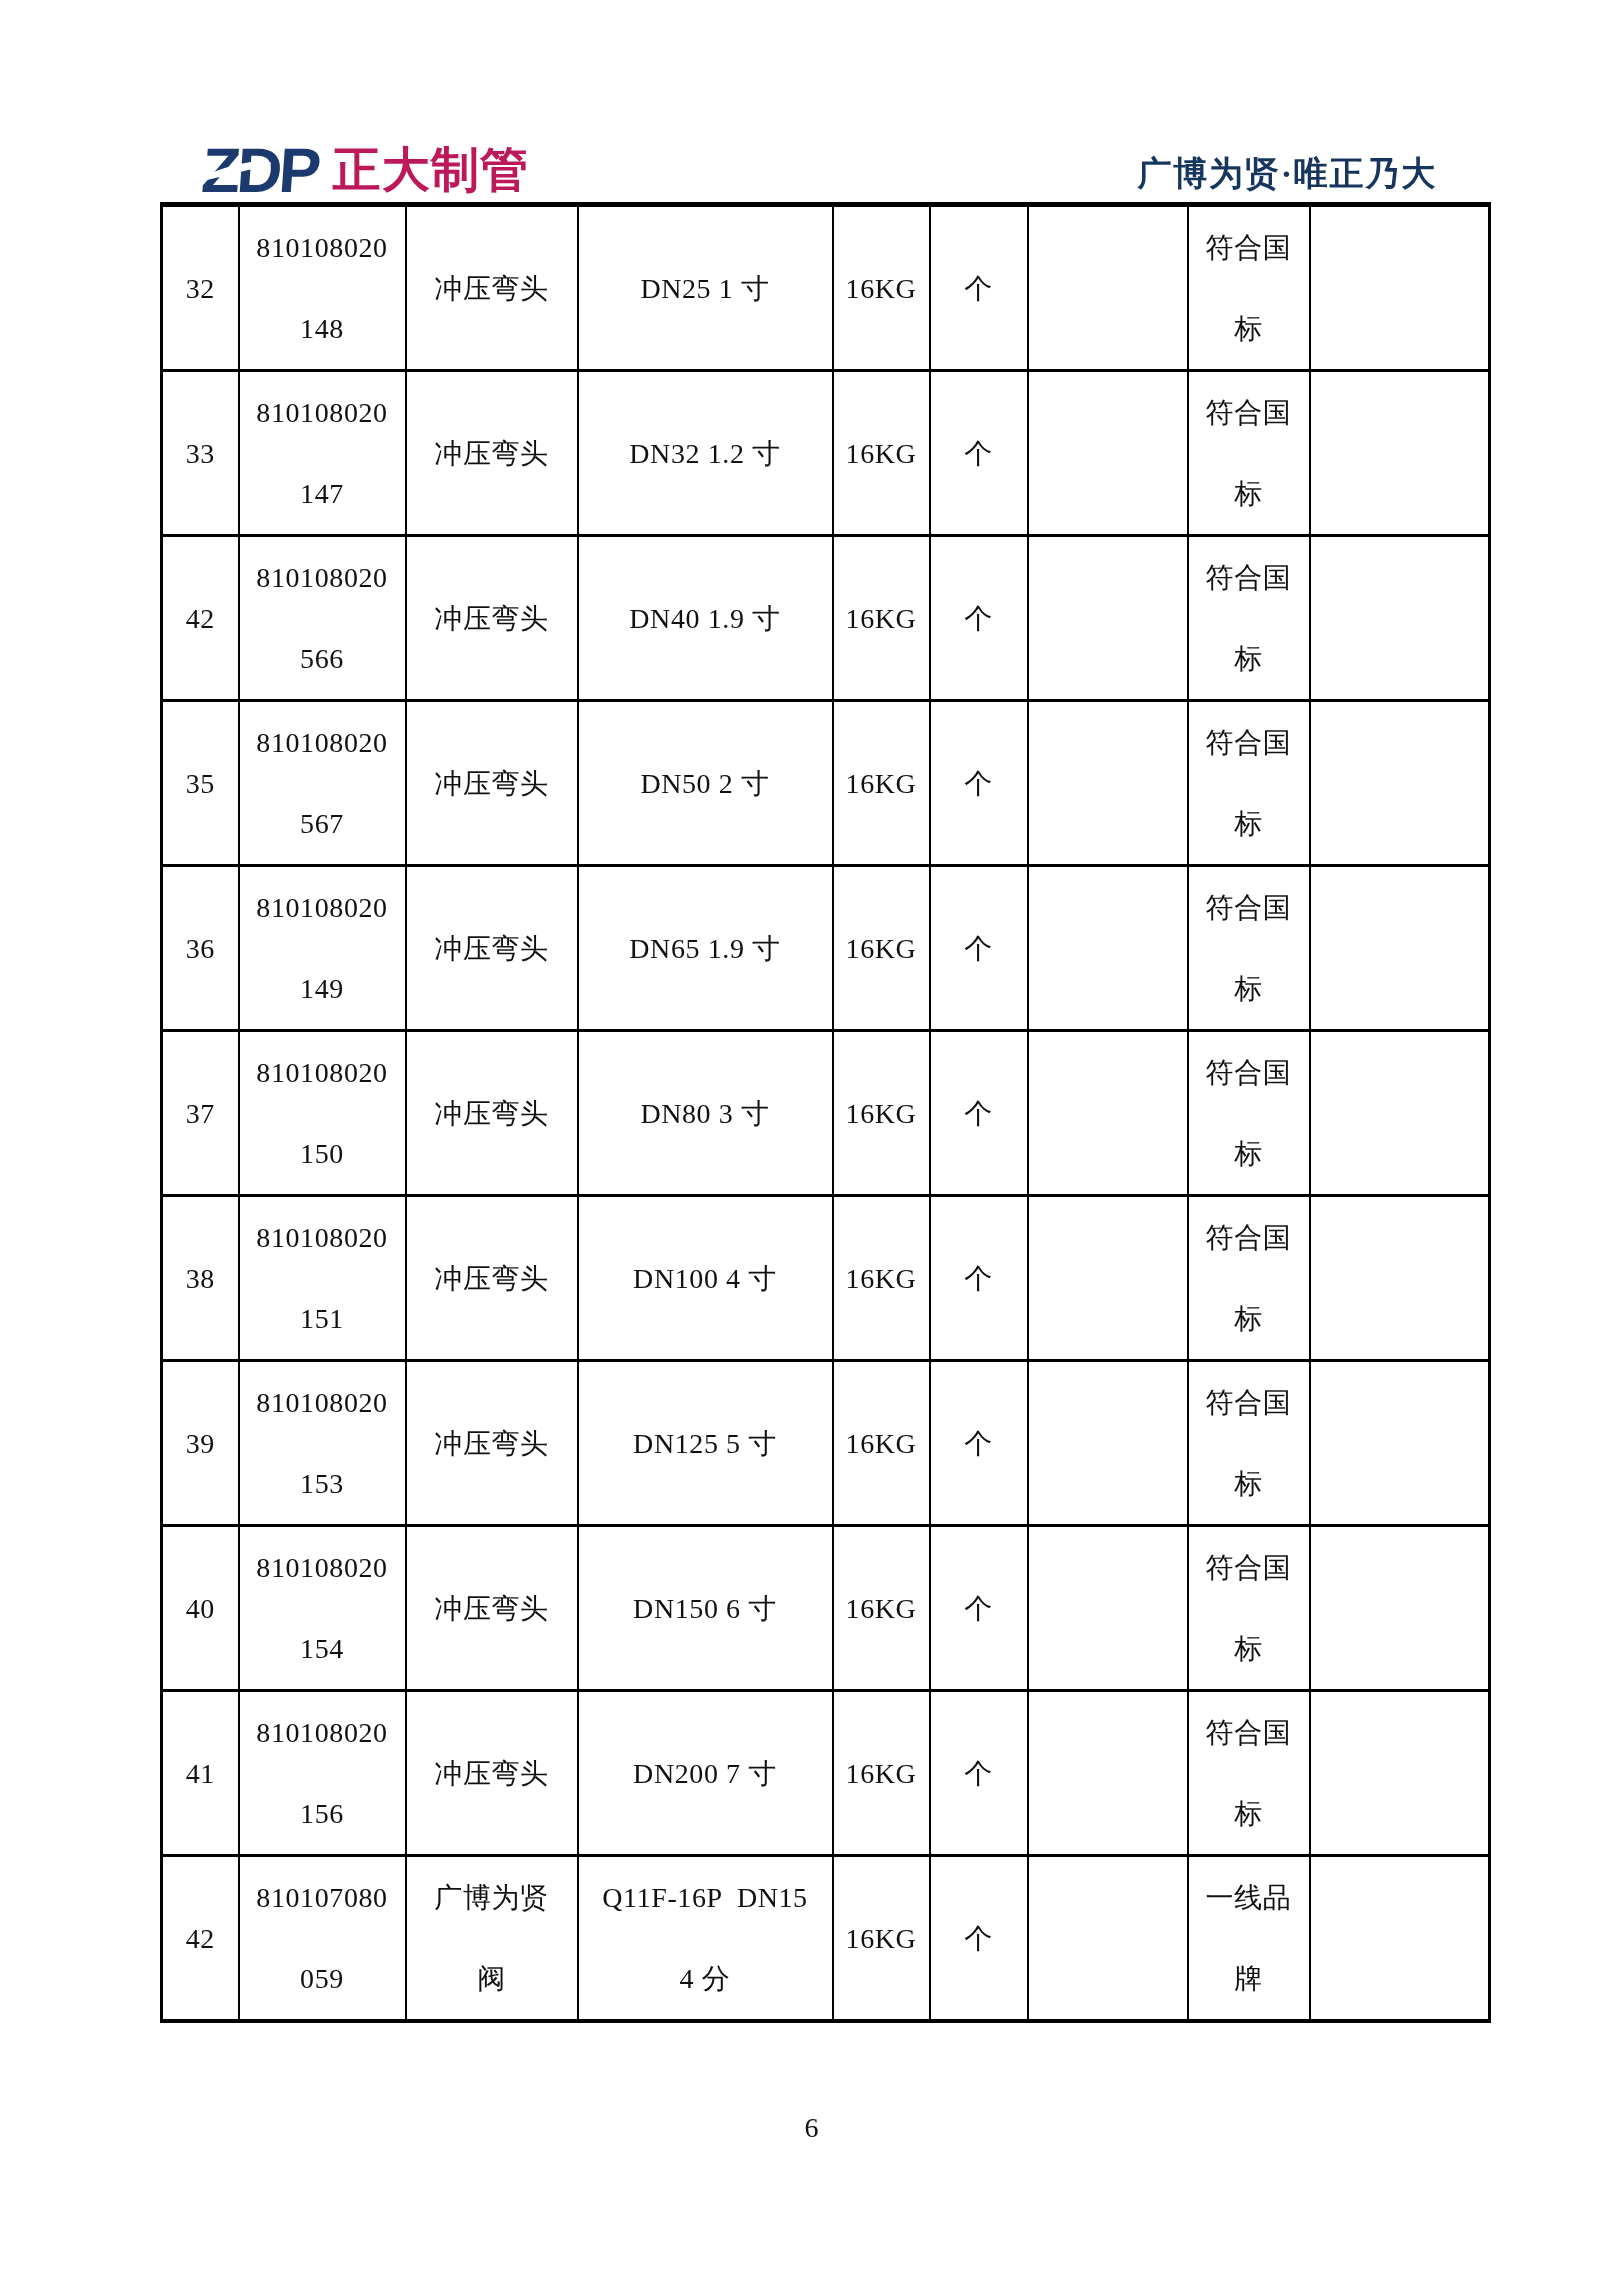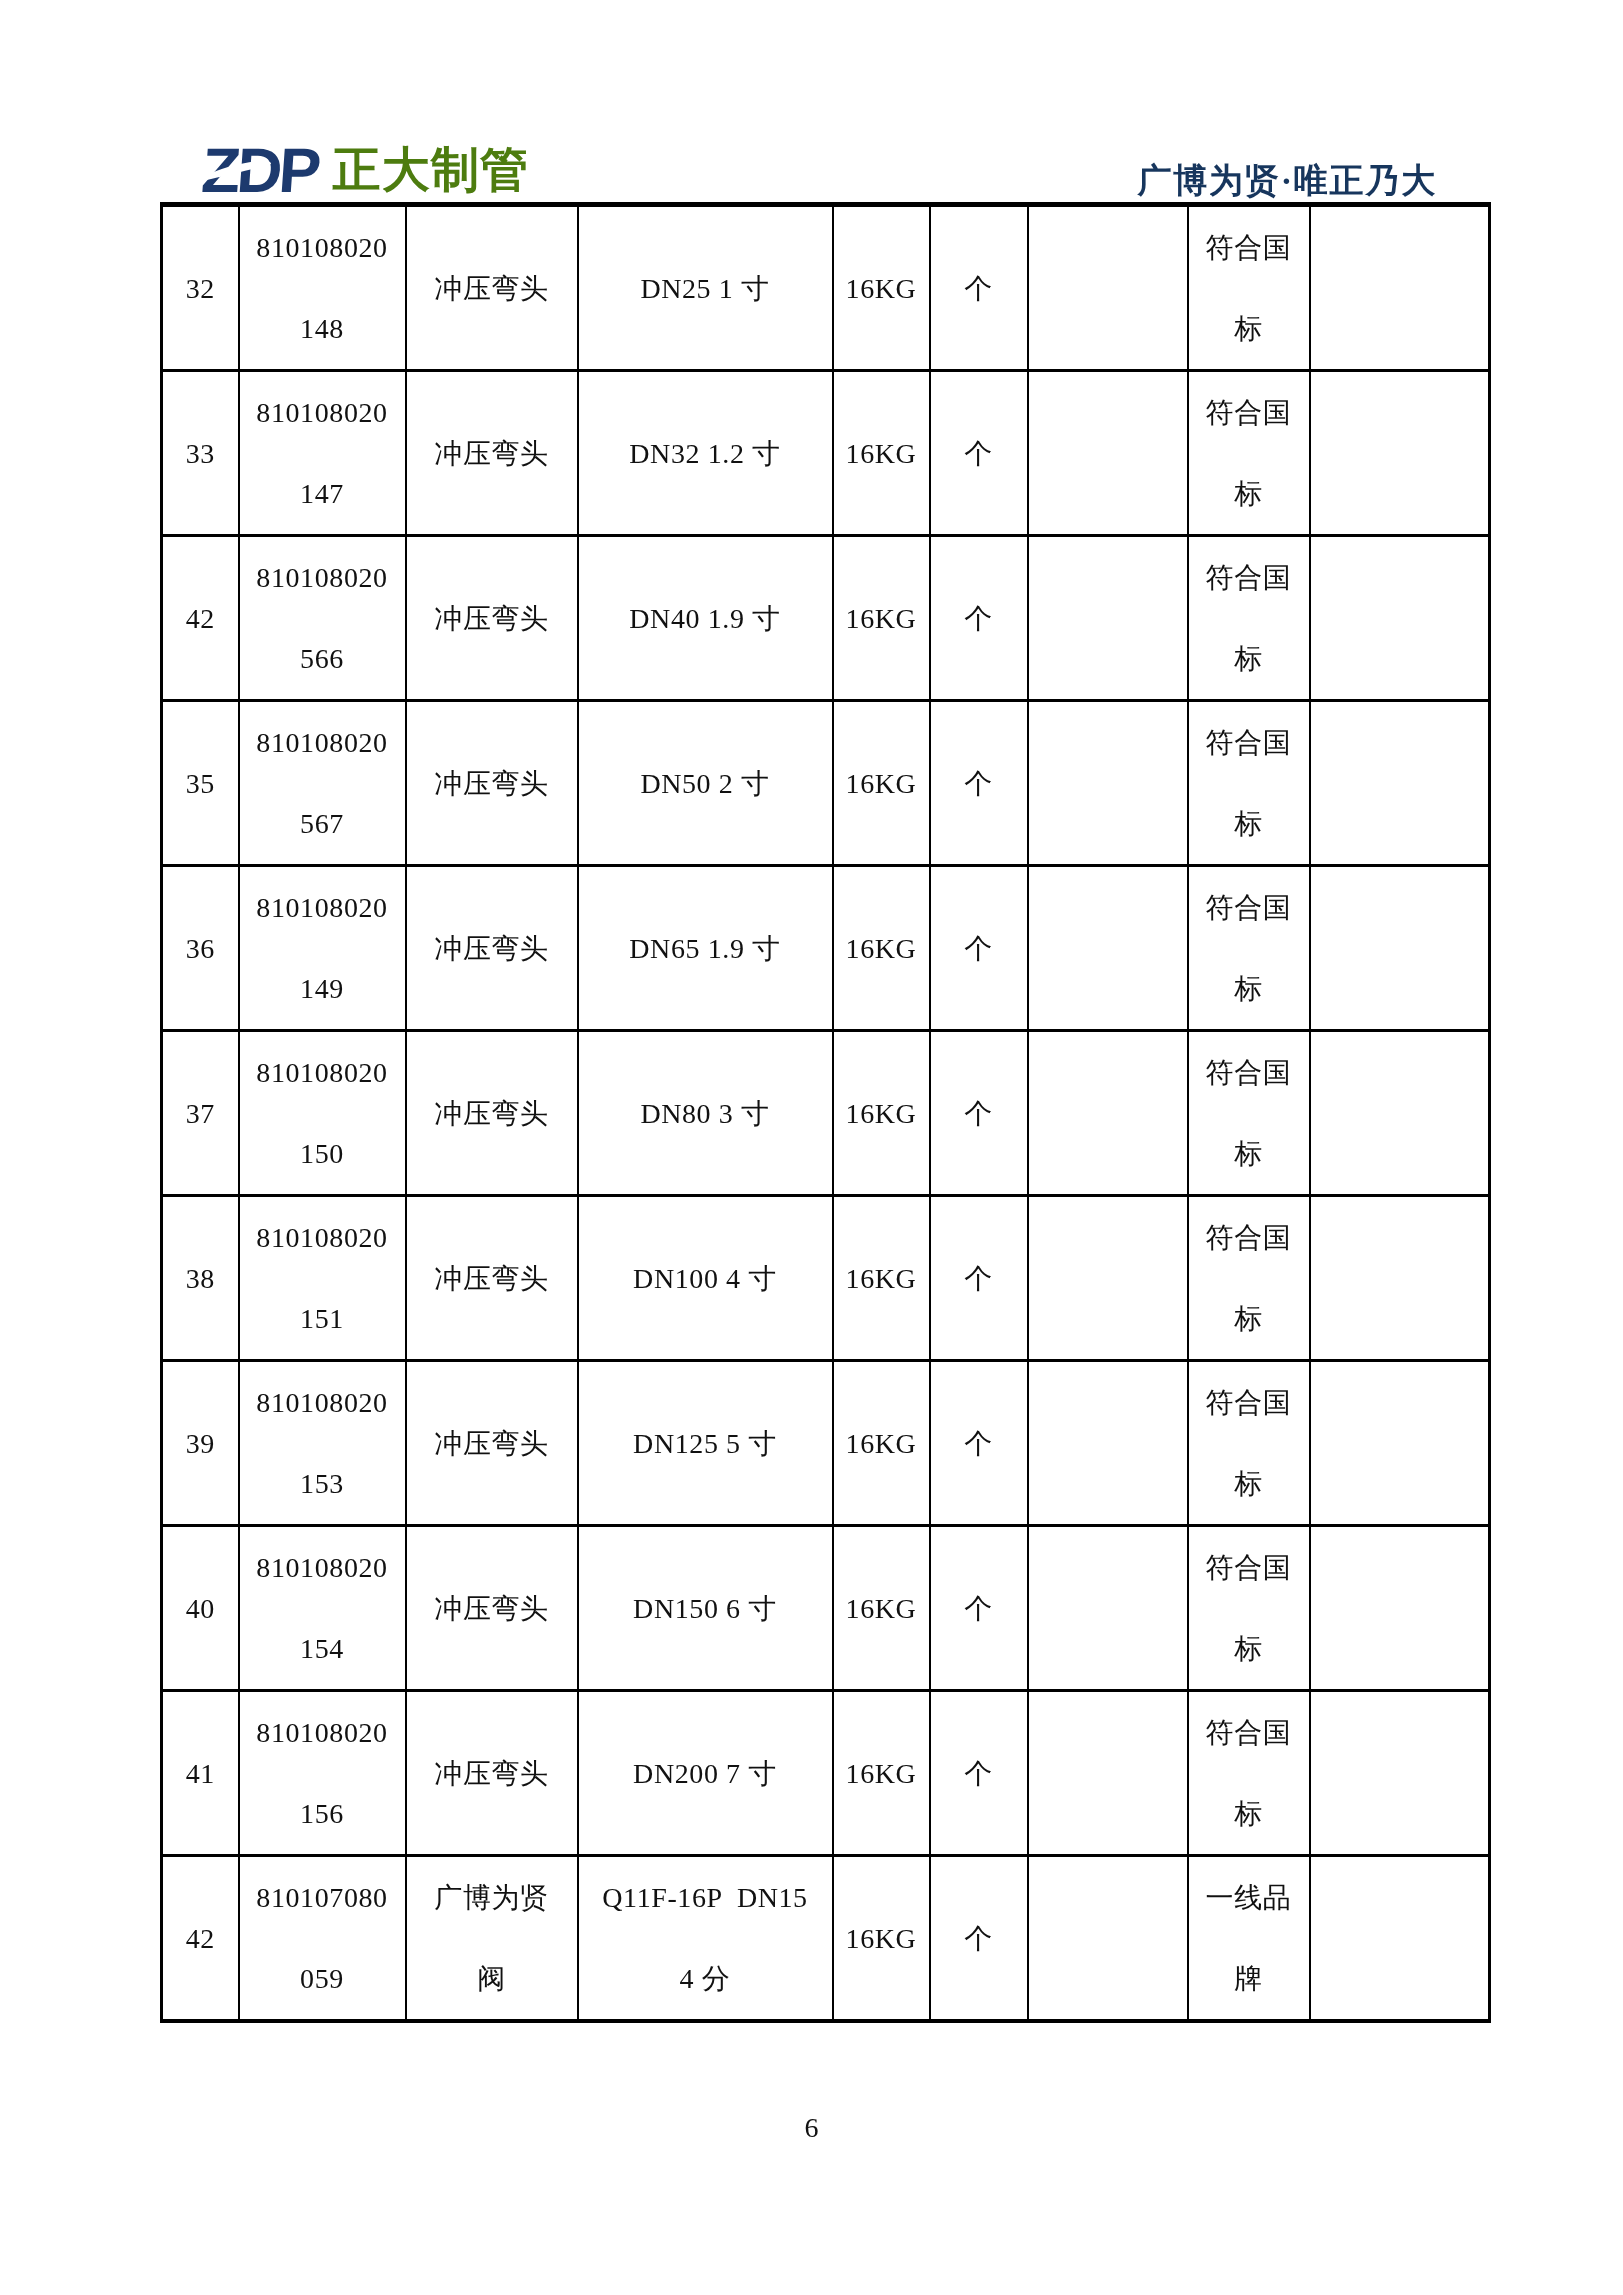--- a/index.html
+++ b/index.html
@@ -28,21 +28,21 @@
     position:absolute;left:-1.2px;top:26px;width:70px;height:8.2px;
     background:#ffffff;border-radius:50% 50% 50% 50%/90% 90% 10% 10%;
     transform:rotate(-14deg);
   }
   .logo-cn{
     margin-left:15px;
     font-size:48px;font-weight:bold;line-height:1;
     letter-spacing:1.2px;
   }
   .motto{
-    position:absolute;top:164px;right:186px;
+    position:absolute;top:157px;right:186px;
     font-size:34px;font-weight:bold;line-height:1;
     letter-spacing:1.8px;white-space:nowrap;
   }
   
   table.items{
     position:absolute;left:160px;top:202px;
     width:1328px;
     border-collapse:collapse;table-layout:fixed;
     border:3.5px solid #000;border-top-width:5.3px;border-bottom-width:4.7px;
   }
@@ -65,21 +65,21 @@
 </head>
 <body>
 
 <div class="page">
 
   <div class="logo">
     <span class="zdp" style="color: rgb(29, 58, 110);">
       <span>ZDP</span>
       <span class="zdp-swoosh"></span>
     </span>
-    <span class="logo-cn" style="color: #4d7c0f;">正大制管</span>
+    <span class="logo-cn" style="color: #be185d;">正大制管</span>
   </div>
 
   <div class="motto" style="color: rgb(23, 54, 93);">广博为贤·唯正乃大</div>
 
   <table class="items">
     <colgroup>
       <col style="width:77px">
         <col style="width:167px">
         <col style="width:172px">
       <col style="width:255px">

